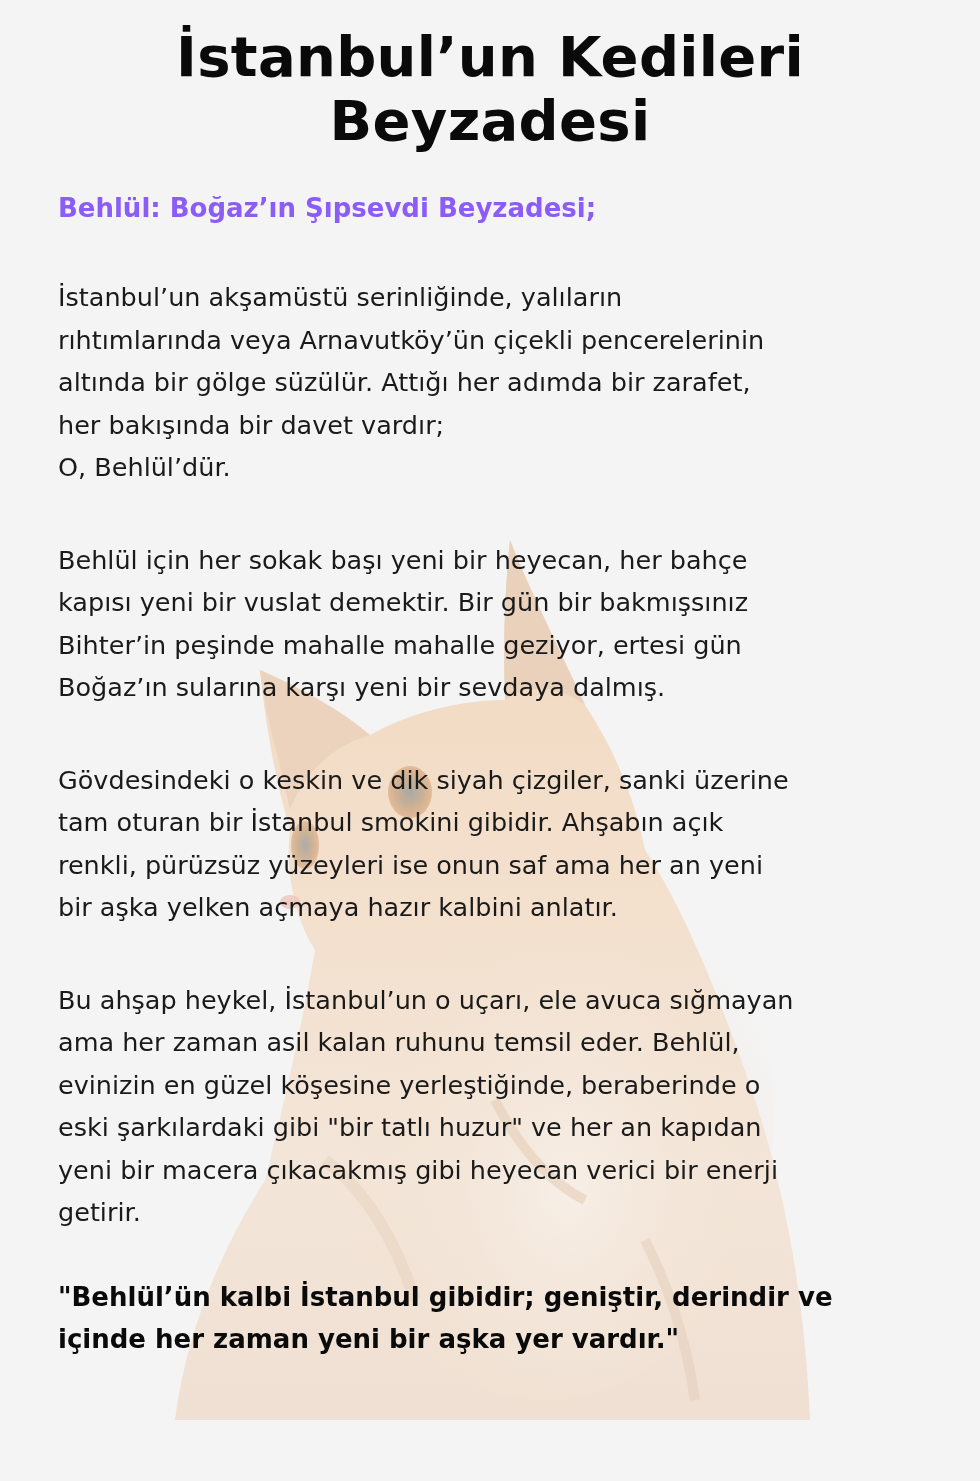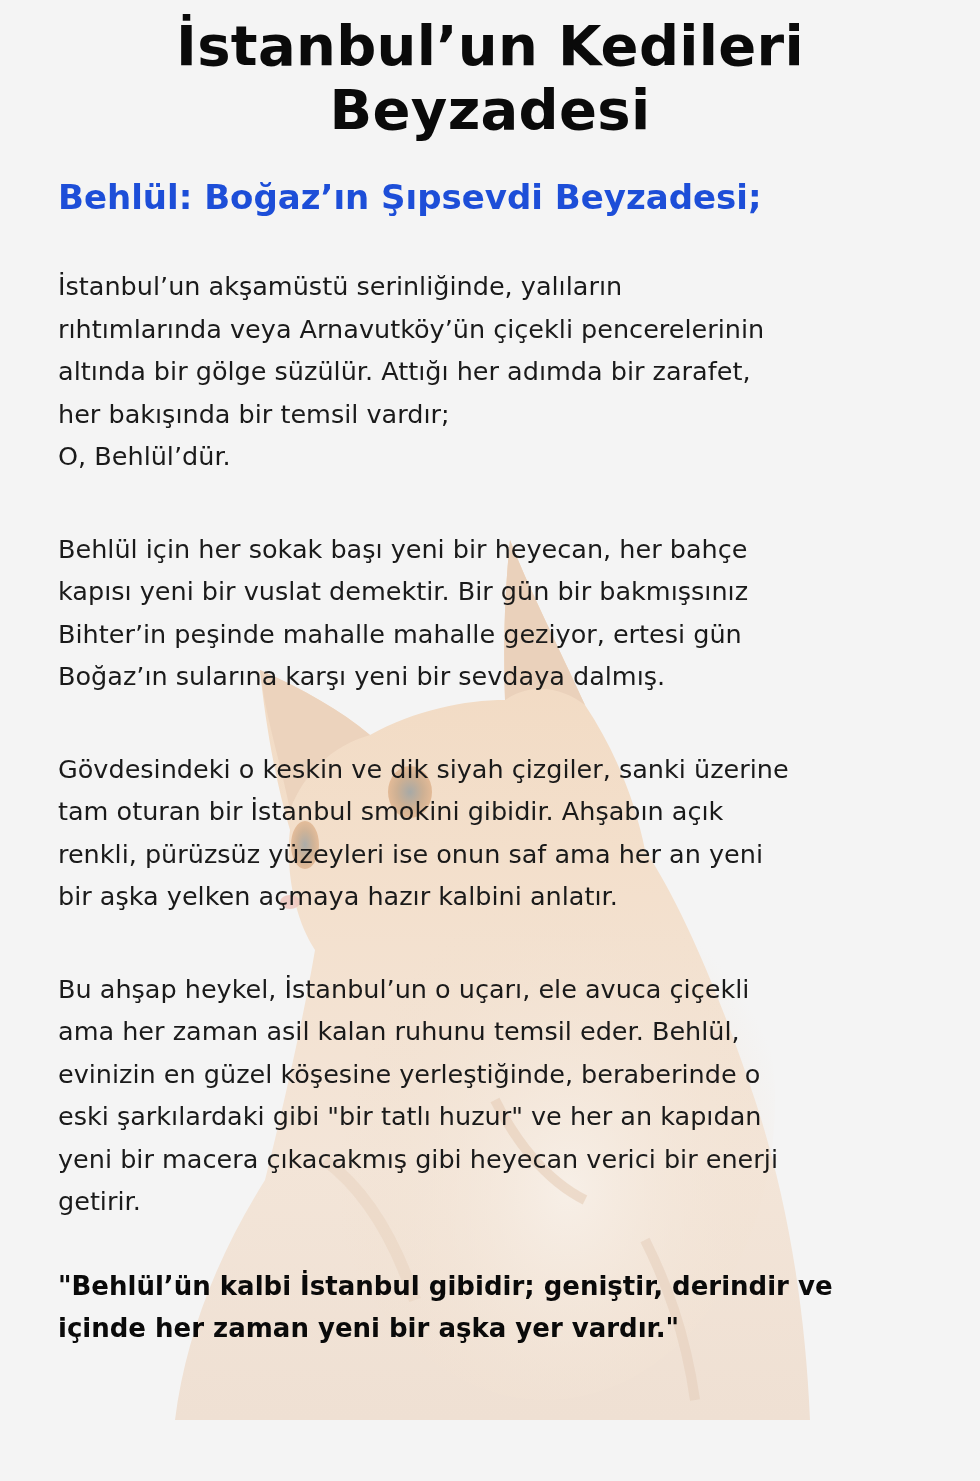--- a/index.html
+++ b/index.html
@@ -20,38 +20,38 @@
       left: 165px;
       top: 540px;
       width: 655px;
       height: 883px;
       z-index: 0;
       pointer-events: none;
     }
     .content {
       position: relative;
       z-index: 1;
-      padding: 0 58px;
+      padding: 11px 58px;
     }
     .page-title {
       margin: 0;
       padding-top: 14px;
       text-align: center;
       font-weight: bold;
       font-size: 56px;
       line-height: 64px;
       letter-spacing: 0.3px;
       color: #0a0a0a;
     }
     .subtitle {
       margin: 37px 0 0 0;
       font-weight: bold;
-      font-size: 34px;
+      font-size: 26px;
       line-height: 36px;
-      color: #1d4ed8;
+      color: #8b5cf6;
     }
     .para {
       margin: 50px 0 0 0;
       font-size: 25.5px;
       line-height: 42.5px;
       color: #1a1a1a;
       white-space: pre-line;
     }
     .para.first { margin-top: 50px; }
     .quote {
@@ -116,31 +116,31 @@
   <h1 class="page-title">
     <span>İstanbul’un Kedileri</span><br>
     <span>Beyzadesi</span>
   </h1>
 
   <p class="subtitle">Behlül: Boğaz’ın Şıpsevdi Beyzadesi;</p>
 
   <p class="para first">İstanbul’un akşamüstü serinliğinde, yalıların
 rıhtımlarında veya Arnavutköy’ün çiçekli pencerelerinin
 altında bir gölge süzülür. Attığı her adımda bir zarafet,
-her bakışında bir temsil vardır;
+her bakışında bir davet vardır;
 O, Behlül’dür.</p>
   <p class="para">Behlül için her sokak başı yeni bir heyecan, her bahçe
 kapısı yeni bir vuslat demektir. Bir gün bir bakmışsınız
 Bihter’in peşinde mahalle mahalle geziyor, ertesi gün
 Boğaz’ın sularına karşı yeni bir sevdaya dalmış.</p>
   <p class="para">Gövdesindeki o keskin ve dik siyah çizgiler, sanki üzerine
 tam oturan bir İstanbul smokini gibidir. Ahşabın açık
 renkli, pürüzsüz yüzeyleri ise onun saf ama her an yeni
 bir aşka yelken açmaya hazır kalbini anlatır.</p>
-  <p class="para">Bu ahşap heykel, İstanbul’un o uçarı, ele avuca çiçekli
+  <p class="para">Bu ahşap heykel, İstanbul’un o uçarı, ele avuca sığmayan
 ama her zaman asil kalan ruhunu temsil eder. Behlül,
 evinizin en güzel köşesine yerleştiğinde, beraberinde o
 eski şarkılardaki gibi "bir tatlı huzur" ve her an kapıdan
 yeni bir macera çıkacakmış gibi heyecan verici bir enerji
 getirir.</p>
 
   <p class="quote">"Behlül’ün kalbi İstanbul gibidir; geniştir, derindir ve
 içinde her zaman yeni bir aşka yer vardır."</p>
 </div>
 

